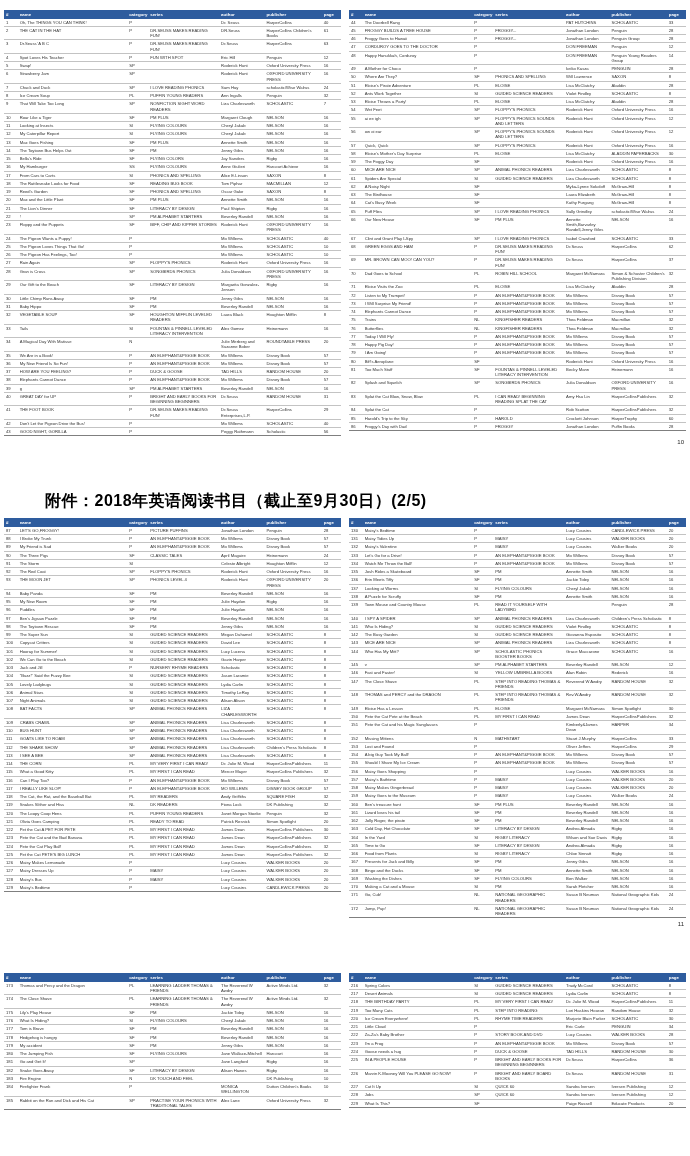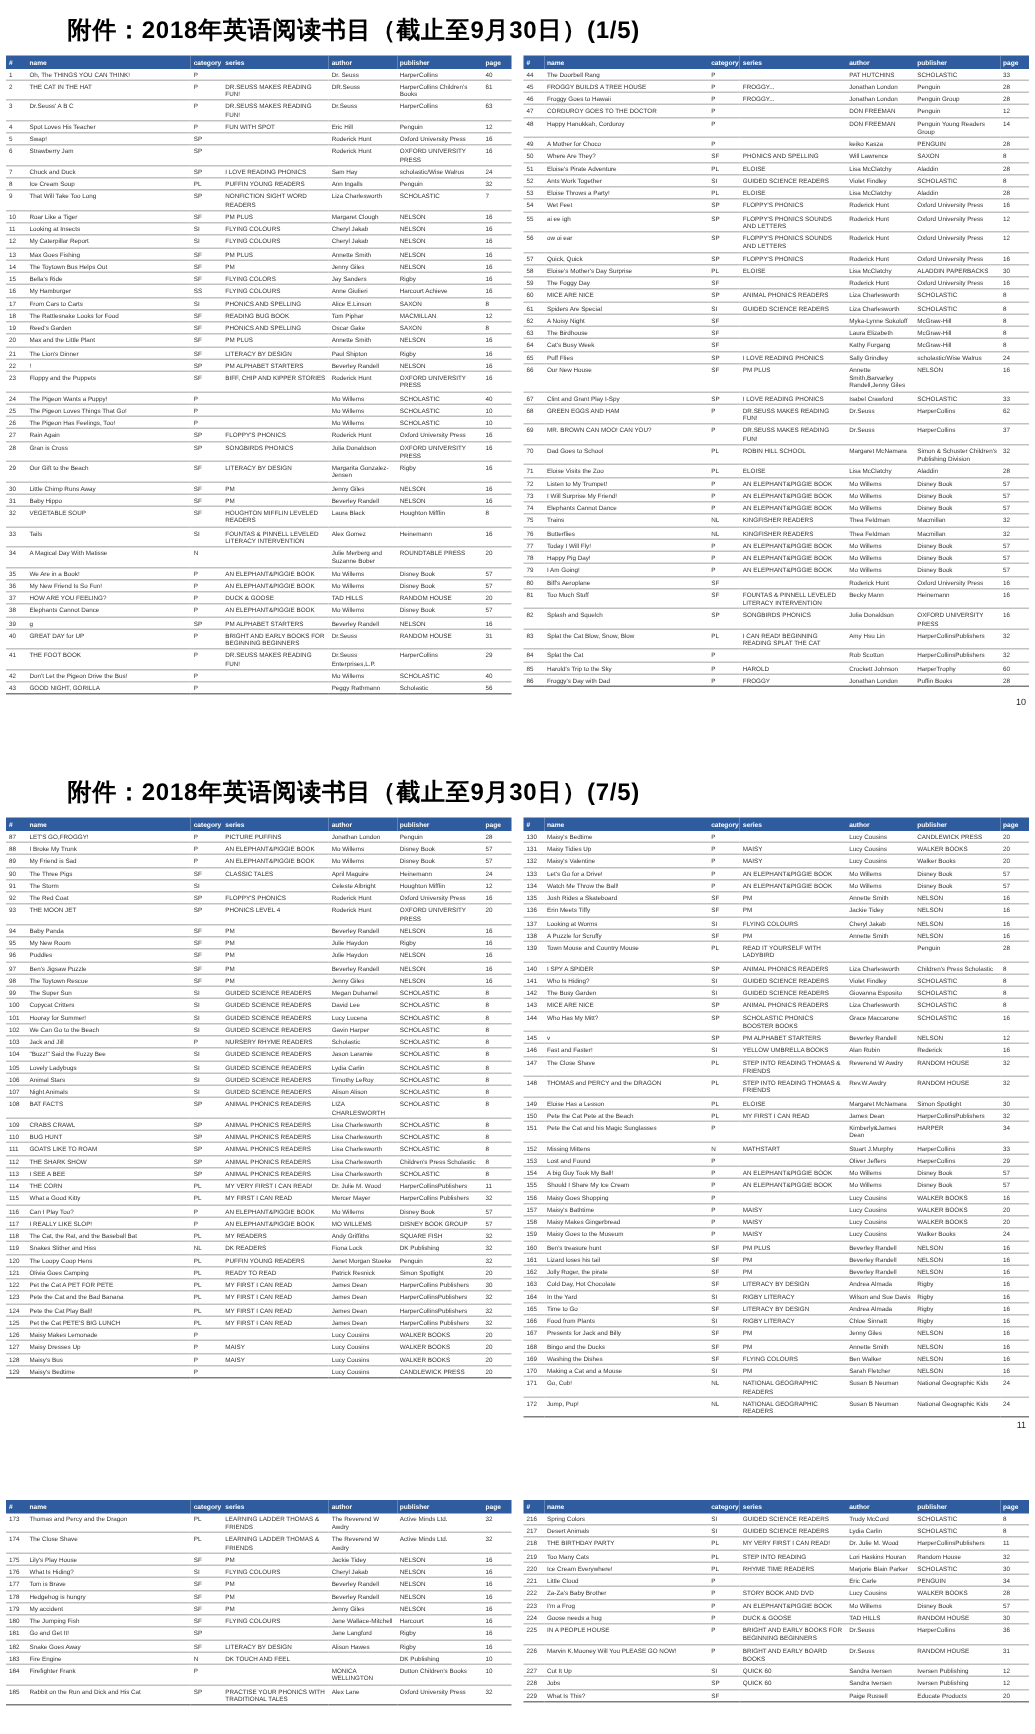--- a/index.html
+++ b/index.html
@@ -40,21 +40,20 @@
   .page-num{
     text-align:right;font-size:6px;color:#262626;
     margin:3px 2px 0 0;
   }
 </style>
 </head>
 <body>
 
 <div class="page">
     <div class="section">
-      <div class="section-title">附件：2018年英语阅读书目（截止至9月30日）(1/5)</div>
       <div class="tables">
         <table class="booklist">
           <thead>
             <tr>
               <th class="c0">#</th>
               <th class="c1">name</th>
               <th class="c2">category</th>
               <th class="c3">series</th>
               <th class="c4">author</th>
               <th class="c5">publisher</th>
@@ -850,21 +849,21 @@
               <td class="c4">Jonathan London</td>
               <td class="c5">Puffin Books</td>
               <td class="c6">28</td>
             </tr>
           </tbody>
         </table>
       </div>
       <div class="page-num">10</div>
     </div>
     <div class="section">
-      <div class="section-title">附件：2018年英语阅读书目（截止至9月30日）(7/5)</div>
+      <div class="section-title">附件：2018年英语阅读书目（截止至9月30日）(2/5)</div>
       <div class="tables">
         <table class="booklist">
           <thead>
             <tr>
               <th class="c0">#</th>
               <th class="c1">name</th>
               <th class="c2">category</th>
               <th class="c3">series</th>
               <th class="c4">author</th>
               <th class="c5">publisher</th>

